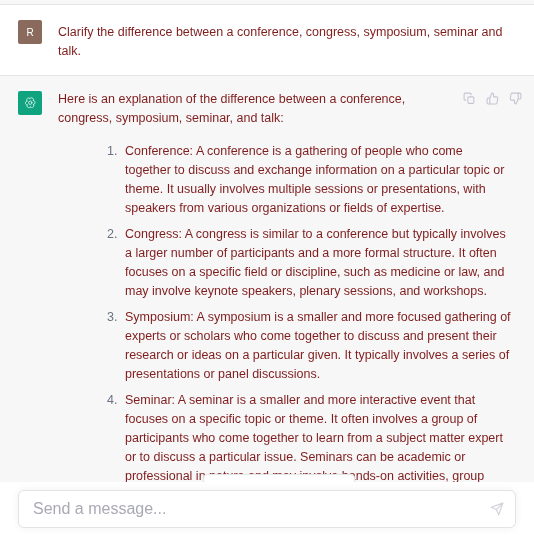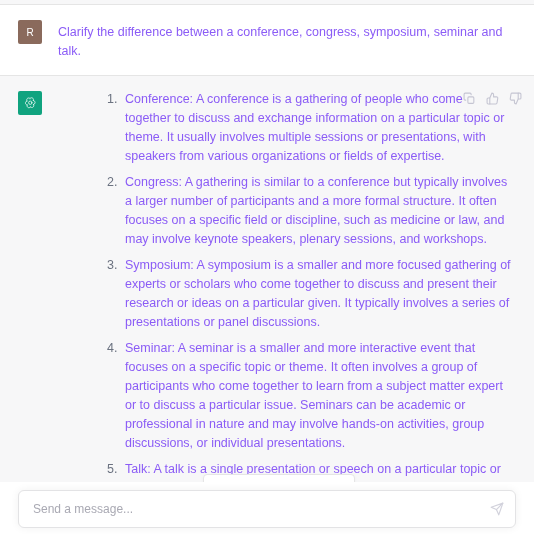--- a/index.html
+++ b/index.html
@@ -67,21 +67,21 @@
   }
   .avatar.bot-av {
     background: #10a37f;
   }
   .avatar.bot-av svg { display: block; }
 
   .msg-body {
     flex: 1;
     min-width: 0;
     line-height: 1.52;
-    color: #8b5cf6;
+    color: #7f1d1d;
     padding-right: 8px;
   }
   .msg-body p {
     margin: 0 0 0 0;
   }
 
   .user .msg-body {
     font-size: 12.5px;
     padding-top: 4px;
   }
@@ -172,21 +172,21 @@
     height: 36px;
     display: flex;
     align-items: center;
   }
   .composer input {
     border: none;
     outline: none;
     background: transparent;
     flex: 1;
     font-family: "Liberation Sans", sans-serif;
-    font-size: 12px;
+    font-size: 16px;
     color: #40414f;
     padding: 0 34px 0 14px;
     height: 100%;
   }
   .composer input::placeholder {
     color: #a9a9b3;
   }
   .send-icon {
     position: absolute;
     right: 11px;
@@ -220,24 +220,25 @@
         <path d="M17 8.2c1.7.2 2.9 1.8 2.6 3.5-.2 1.4-1.2 2.2-2.2 2.5"></path>
         <path d="M17.4 14.2c.9 1.5.3 3.4-1.2 4.2-1.3.7-2.6.3-3.4-.4"></path>
         <path d="M12.8 18c-1.1 1.3-3.1 1.5-4.3.3-1-1-1.1-2.3-.7-3.3"></path>
         <path d="M7.8 15c-1.7-.2-2.9-1.8-2.6-3.5.2-1.4 1.2-2.2 2.2-2.5"></path>
         <path d="M7.4 9c-.9-1.5-.3-3.4 1.2-4.2 1.3-.7 2.6-.3 3.4.4"></path>
         <circle cx="12.4" cy="11.6" r="2.5"></circle>
       </svg>
     </div>
 
     <div class="msg-body">
+      <p class="intro-para">Here is an explanation of the difference between a conference, congress, symposium, seminar, and talk:</p>
 
       <ol class="answer-list">
         <li>Conference: A conference is a gathering of people who come together to discuss and exchange information on a particular topic or theme. It usually involves multiple sessions or presentations, with speakers from various organizations or fields of expertise.</li>
-        <li>Congress: A gathering is similar to a conference but typically involves a larger number of participants and a more formal structure. It often focuses on a specific field or discipline, such as medicine or law, and may involve keynote speakers, plenary sessions, and workshops.</li>
+        <li>Congress: A congress is similar to a conference but typically involves a larger number of participants and a more formal structure. It often focuses on a specific field or discipline, such as medicine or law, and may involve keynote speakers, plenary sessions, and workshops.</li>
         <li>Symposium: A symposium is a smaller and more focused gathering of experts or scholars who come together to discuss and present their research or ideas on a particular given. It typically involves a series of presentations or panel discussions.</li>
         <li>Seminar: A seminar is a smaller and more interactive event that focuses on a specific topic or theme. It often involves a group of participants who come together to learn from a subject matter expert or to discuss a particular issue. Seminars can be academic or professional in nature and may involve hands-on activities, group discussions, or individual presentations.</li>
         <li>Talk: A talk is a single presentation or speech on a particular topic or theme. It is usually delivered by a single speaker and may be part of a larger event or standalone. Talks can be informative or persuasive in nature and may be given in a variety of settings, such as academic lectures, business meetings, or public events.</li>
       </ol>
 
     </div>
 
     <div class="msg-actions">
       <span>
         <svg class="act-icon" viewBox="0 0 24 24" fill="none" stroke="currentColor" stroke-width="2" stroke-linecap="round" stroke-linejoin="round">

